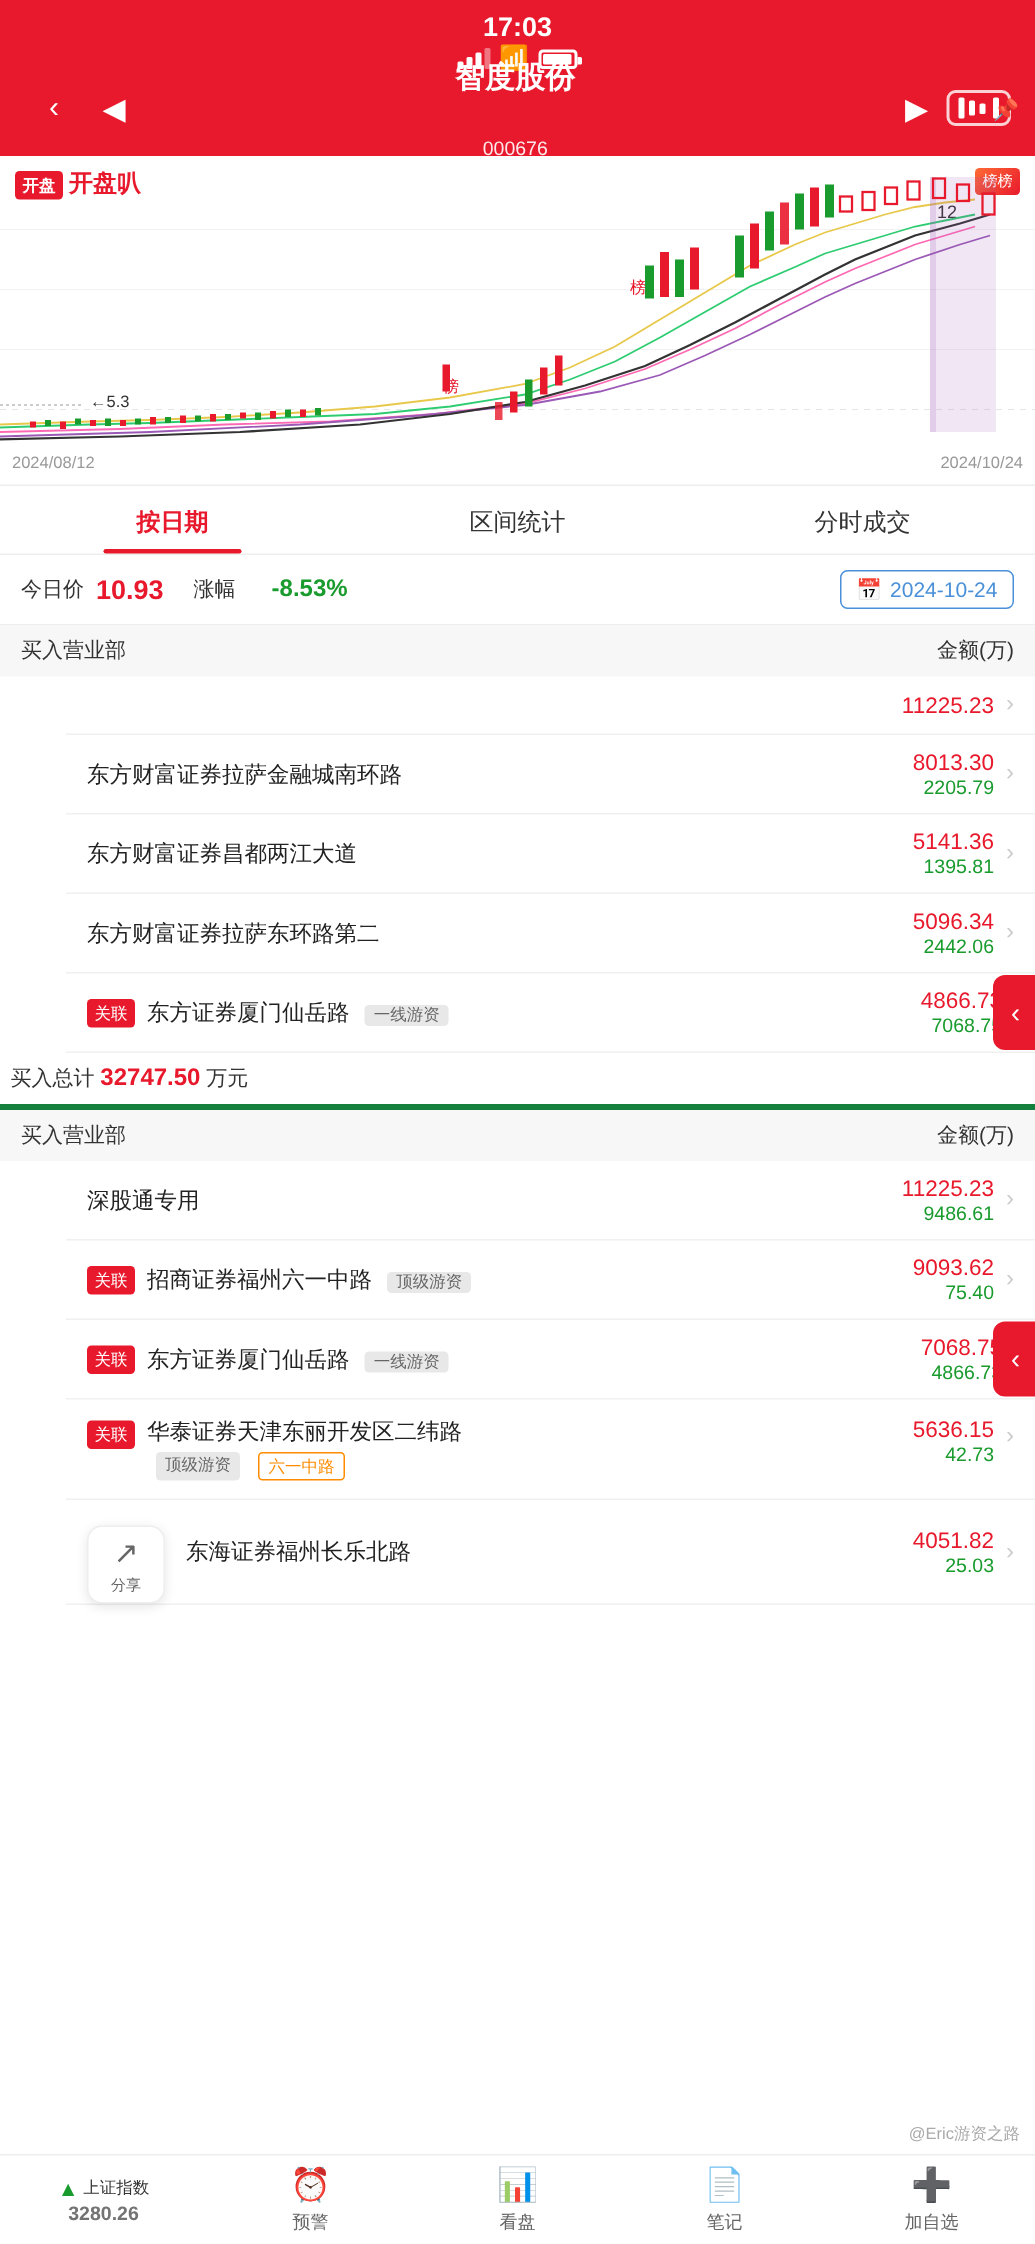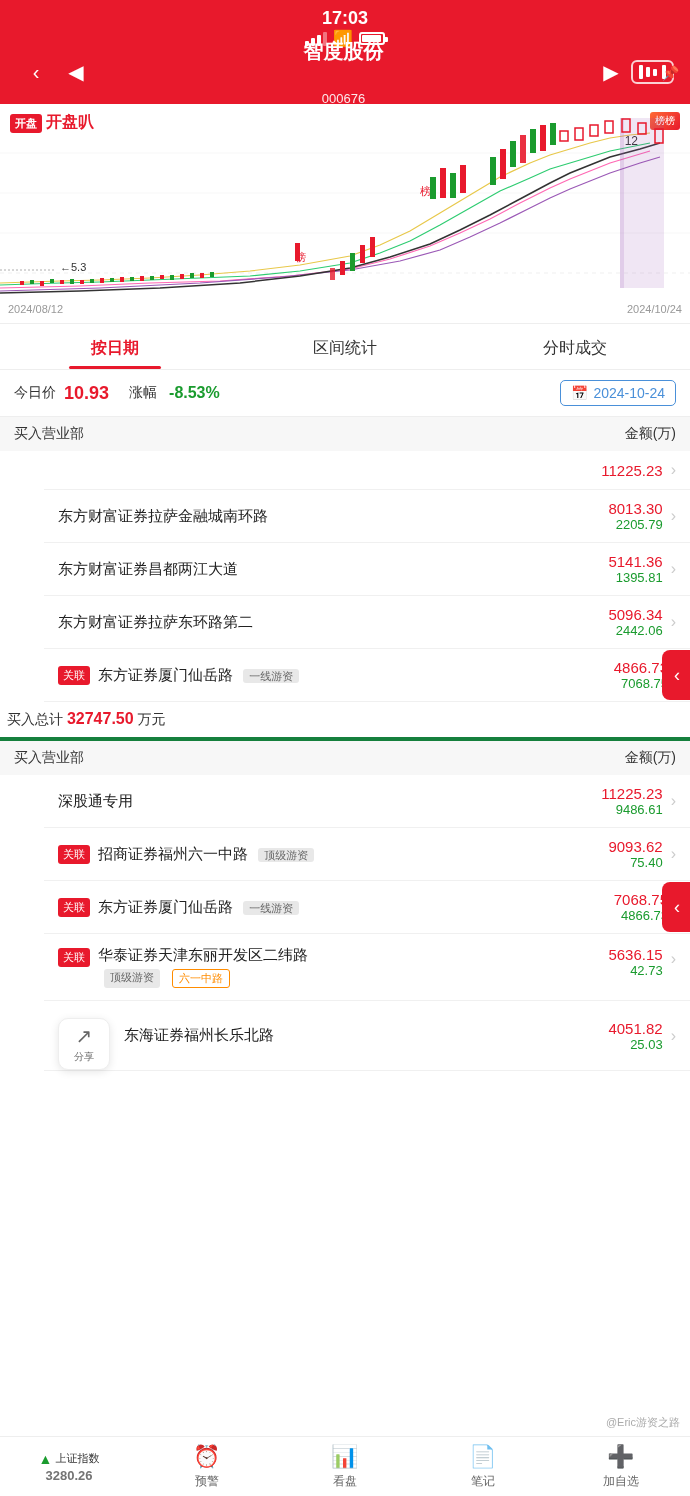--- a/index.html
+++ b/index.html
@@ -431,21 +431,21 @@
 <div class="tabs">
   <div class="tab active">按日期</div>
   <div class="tab">区间统计</div>
   <div class="tab">分时成交</div>
 </div>
 
 <div class="info-bar">
   <span class="info-label">今日价</span>
   <span class="info-value-red">10.93</span>
   <span class="info-label" style="margin-left:12px;">涨幅</span>
-  <span class="info-change-value" style="margin-left:4px;">-8.53%</span>
+  <span class="info-change-value" style="margin-left:16px;">-8.53%</span>
   <div class="date-badge">
     <span class="calendar-icon">📅</span>
     <span>2024-10-24</span>
   </div>
 </div>
 
 <div class="content-scroll">
 
   <div class="section-header">
     <span>买入营业部</span>

